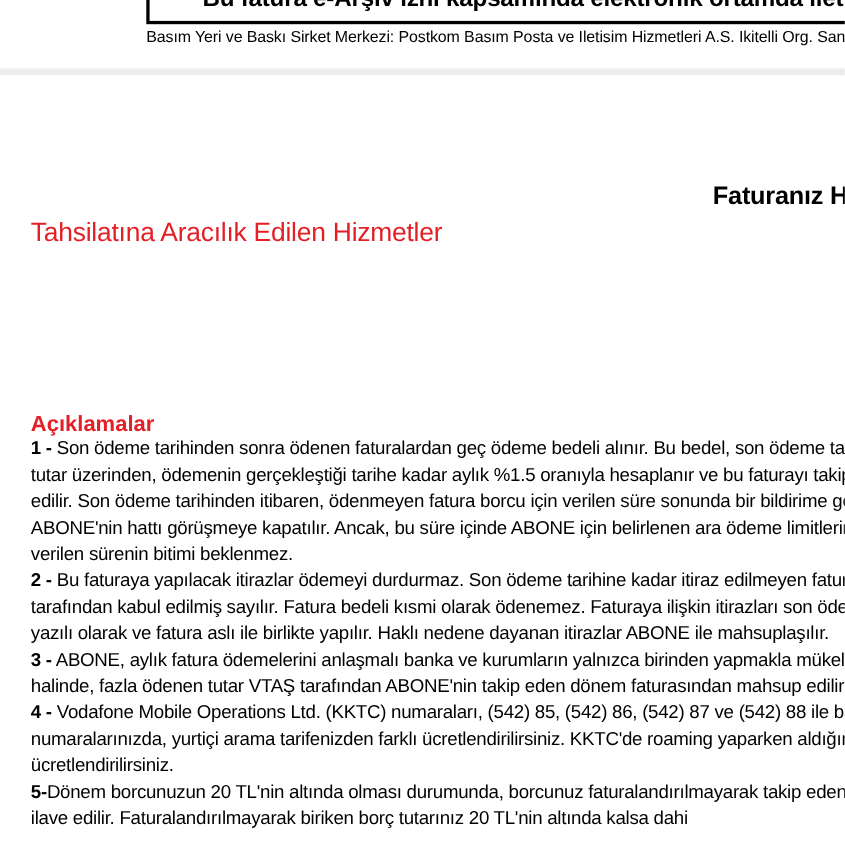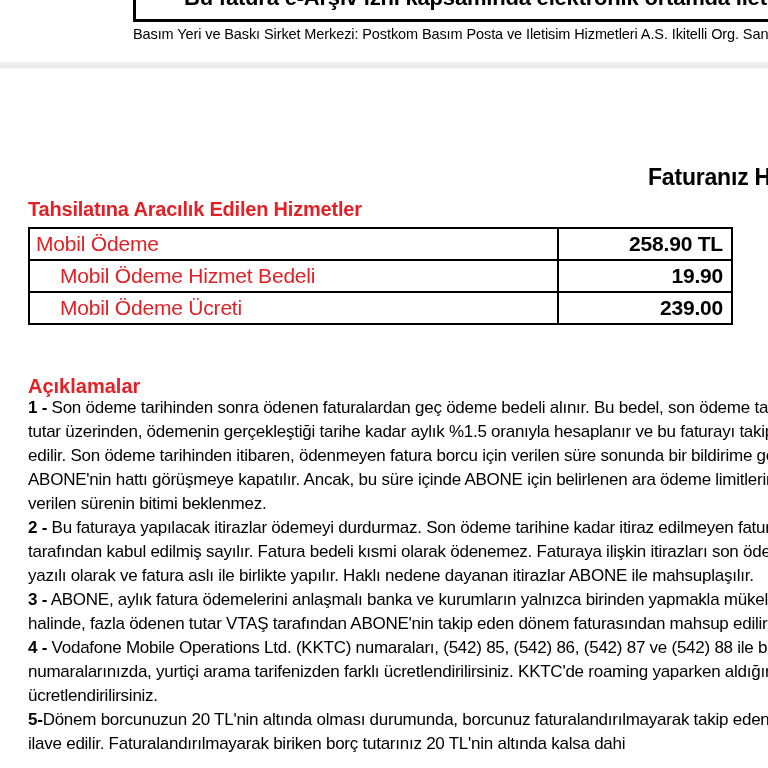--- a/index.html
+++ b/index.html
@@ -84,22 +84,22 @@
     font-weight: bold;
     white-space: nowrap;
     letter-spacing: -0.2px;
   }
 
   
   .section-title {
     position: absolute;
     left: 28px;
     top: 198px;
-    font-size: 20px;
-    font-weight: bold;
+    font-size: 24px;
+    font-weight: normal;
     color: #e22026;
     white-space: nowrap;
     letter-spacing: -0.2px;
   }
 
   
   .svc-table {
     position: absolute;
     left: 28px;
     top: 227px;
@@ -164,36 +164,20 @@
     </div>
     <div class="print-line">Basım Yeri ve Baskı Sirket Merkezi: Postkom Basım Posta ve Iletisim Hizmetleri A.S. Ikitelli Org. San. Bolgesi</div>
   </div>
 
   <div class="gray-rule"></div>
 
   <div class="invoice-heading">Faturanız Hakkında</div>
 
   <div class="section-title">Tahsilatına Aracılık Edilen Hizmetler</div>
 
-  <table class="svc-table">
-    <tbody>
-      <tr>
-        <td>Mobil Ödeme</td>
-        <td class="amount">258.90 TL</td>
-      </tr>
-      <tr>
-        <td class="indent">Mobil Ödeme Hizmet Bedeli</td>
-        <td class="amount">19.90</td>
-      </tr>
-      <tr>
-        <td class="indent">Mobil Ödeme Ücreti</td>
-        <td class="amount">239.00</td>
-      </tr>
-    </tbody>
-  </table>
 
   <div class="notes-title">Açıklamalar</div>
 
   <div class="notes">
     <p><b>1 -</b><span> Son ödeme tarihinden sonra ödenen faturalardan geç ödeme bedeli alınır. Bu bedel, son ödeme tarihinde ödenmeyen tutar üzerinden, ödemenin gerçekleştiği tarihe kadar aylık %1.5 oranıyla hesaplanır ve bu faturayı takip eden faturayla tahsil edilir. Son ödeme tarihinden itibaren, ödenmeyen fatura borcu için verilen süre sonunda bir bildirime gerek kalmaksızın, ABONE'nin hattı görüşmeye  kapatılır. Ancak, bu süre içinde ABONE için belirlenen ara ödeme limitlerinin aşımı halinde, verilen sürenin bitimi beklenmez.</span></p>
     <p><b>2 -</b><span> Bu faturaya yapılacak itirazlar ödemeyi durdurmaz. Son ödeme tarihine kadar itiraz edilmeyen faturalar ABONE tarafından kabul edilmiş sayılır. Fatura bedeli kısmi olarak ödenemez. Faturaya ilişkin itirazları son ödeme tarihine kadar yazılı olarak ve fatura aslı ile birlikte yapılır. Haklı nedene dayanan itirazlar ABONE ile mahsuplaşılır.</span></p>
     <p><b>3 -</b><span> ABONE, aylık fatura ödemelerini anlaşmalı banka ve kurumların yalnızca birinden yapmakla mükelleftir. Mükerrer ödeme halinde, fazla ödenen tutar VTAŞ tarafından ABONE'nin takip eden dönem faturasından mahsup edilir.</span></p>
     <p><b>4 -</b><span> Vodafone Mobile Operations Ltd. (KKTC) numaraları, (542) 85, (542) 86, (542) 87 ve (542) 88 ile başlamaktadır. KKTC numaralarınızda, yurtiçi arama tarifenizden farklı ücretlendirilirsiniz. KKTC'de roaming yaparken aldığınız aramalardan da ücretlendirilirsiniz.</span></p>
     <p><b>5-</b><span>Dönem borcunuzun 20 TL'nin altında olması durumunda, borcunuz faturalandırılmayarak takip eden dönem faturanıza ilave edilir. Faturalandırılmayarak biriken borç tutarınız 20 TL'nin altında kalsa dahi</span></p>
   </div>

